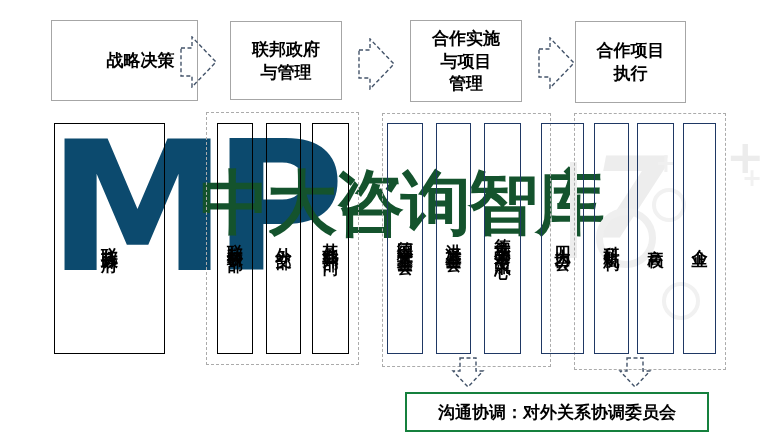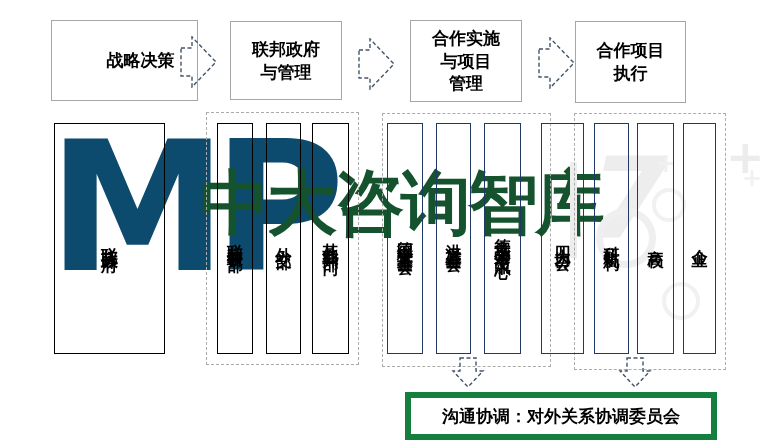--- a/index.html
+++ b/index.html
@@ -73,21 +73,21 @@
   .bx-dfg{left:387px;width:34px;}
   .bx-humboldt{left:436px;width:33px;}
   .bx-daad{left:484px;width:35px;}
   .bx-four{left:541px;width:41px;}
   .bx-research{left:594px;width:33px;}
   .bx-uni{left:637px;width:35px;}
   .bx-ent{left:683px;width:31px;}
 
   .coord-box{
     position:absolute;left:405px;top:392px;width:300px;height:36px;
-    border:6px solid #15803d;background:transparent;
+    border:2px solid #15803d;background:transparent;
     display:flex;align-items:center;justify-content:center;
     font-weight:bold;font-size:17px;white-space:nowrap;
   }
   .arrow-shape{fill:none;stroke:#44546a;stroke-width:1.4;stroke-dasharray:4 2.5;stroke-linejoin:miter;}
 </style>
 </head>
 <body>
 
 <div class="canvas">
 

